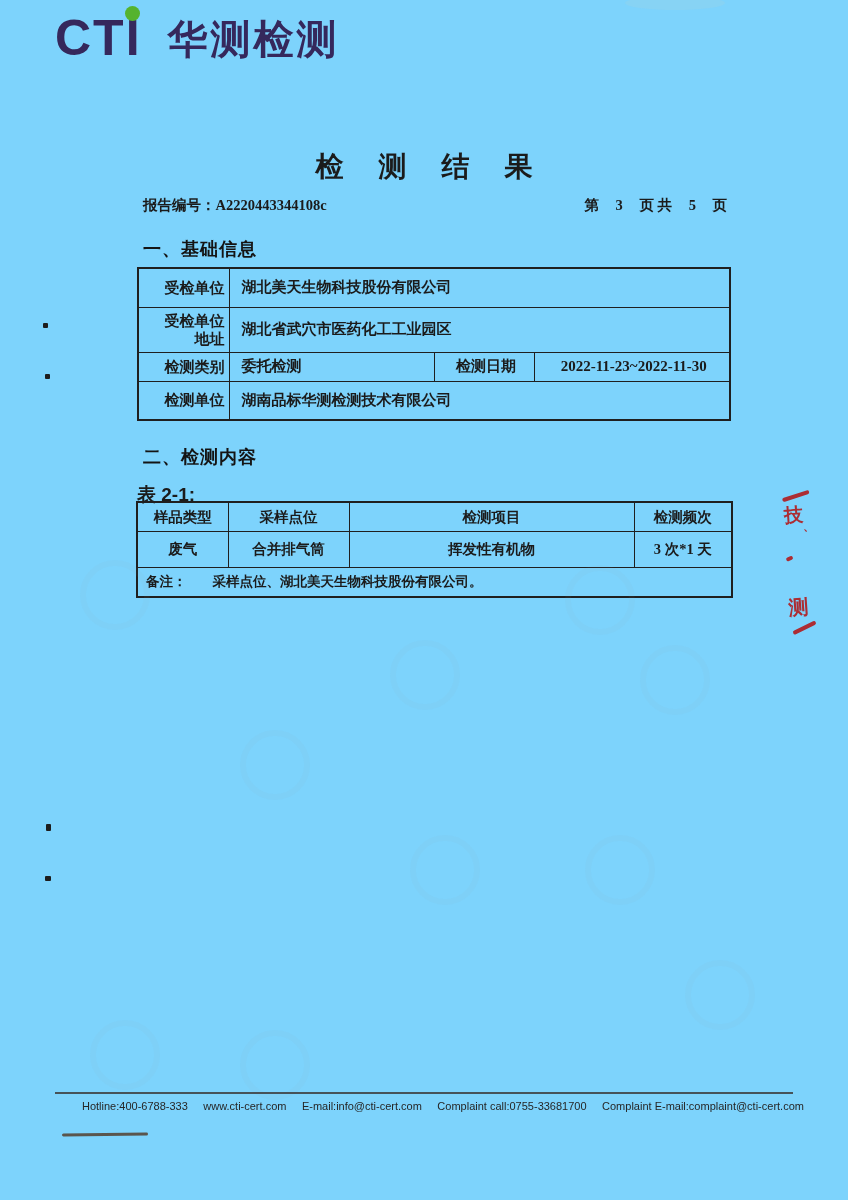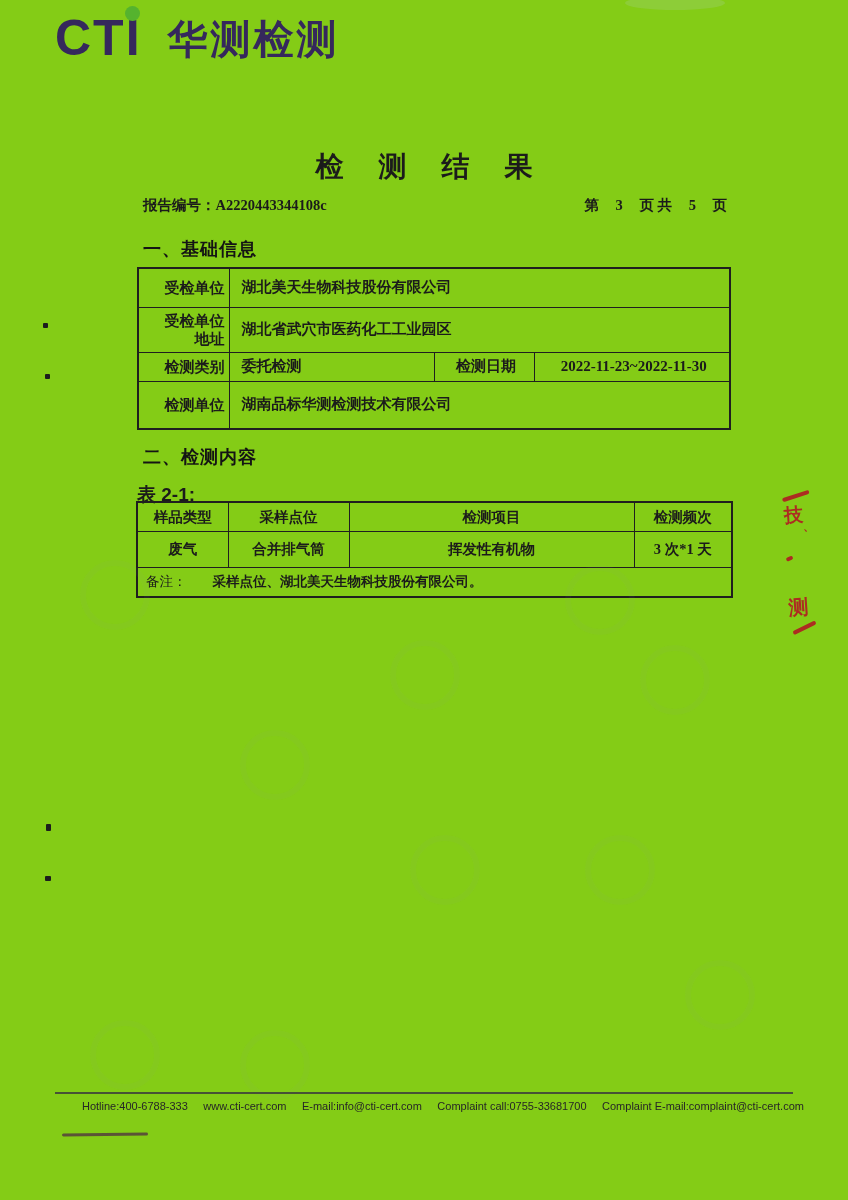--- a/index.html
+++ b/index.html
@@ -1,18 +1,18 @@
 <!DOCTYPE html>
 <html><head>
 <meta charset="utf-8">
 <style>
   html,body { margin:0; padding:0; background:#e8e8e8; }
   .page {
     position:relative; width:848px; height:1200px; margin:0 auto;
-    background:#84cc16; overflow:hidden;
+    background:#7dd3fc; overflow:hidden;
     font-family:"Liberation Serif", serif; color:#1b1b1b;
   }
 
   
   .logo { position:absolute; left:55px; top:18px; display:flex; align-items:flex-end; }
   .logo-cti {
     position:relative; font-family:"Liberation Sans", sans-serif; font-weight:bold;
     font-size:50px; line-height:0.82; color:#35285c; letter-spacing:2px;
   }
   .logo-dot {
@@ -52,27 +52,27 @@
   
   table.doc { border-collapse:collapse; table-layout:fixed; }
   table.doc td, table.doc th { border:1.6px solid #1f1f1f; padding:2px 4px; }
   table.doc { border:2.2px solid #1f1f1f; }
 
   .tbl1 { position:absolute; left:137px; top:267px; width:592px; }
   .tbl1 td { font-size:15px; }
   .tbl1 .lbl { text-align:right; font-weight:bold; white-space:pre-line; line-height:1.2; }
   .tbl1 .val { font-weight:600; padding-left:12px; }
   .tbl1 .ctr { text-align:center; font-weight:bold;padding-left:8px; }
-  .r1 { height:39px; } .r2 { height:45px; } .r3 { height:29px; } .r4 { height:48px; }
+  .r1 { height:39px; } .r2 { height:45px; } .r3 { height:29px; } .r4 { height:39px; }
 
   .tbl2 { position:absolute; left:136px; top:501px; width:595px; }
   .tbl2 th { font-size:14.5px; text-align:center; font-weight:bold; height:24px; }
   .tbl2 td.data { font-size:14.5px; text-align:center; font-weight:600; height:31px; }
   .tbl2 td.note-cell { height:24px; font-size:13.5px; text-align:left; padding-left:8px; }
-  .note-lbl { font-weight:normal; margin-right:26px; }
+  .note-lbl { font-weight:bold; margin-right:26px; }
   .note-txt { font-weight:600; }
 
   
   .stamp {
     position:absolute; left:776px; top:486px; width:40px; color:#b01f23;
     font-weight:bold; transform:rotate(-4deg); opacity:0.92;
   }
   .stamp-stroke { position:absolute; background:#b01f23; border-radius:2px; }
   .st-arc-top { left:5px; top:8px; width:28px; height:3.6px; transform:rotate(-14deg); }
   .st-char1 { position:absolute; left:6px; top:16px; font-size:19px; }

